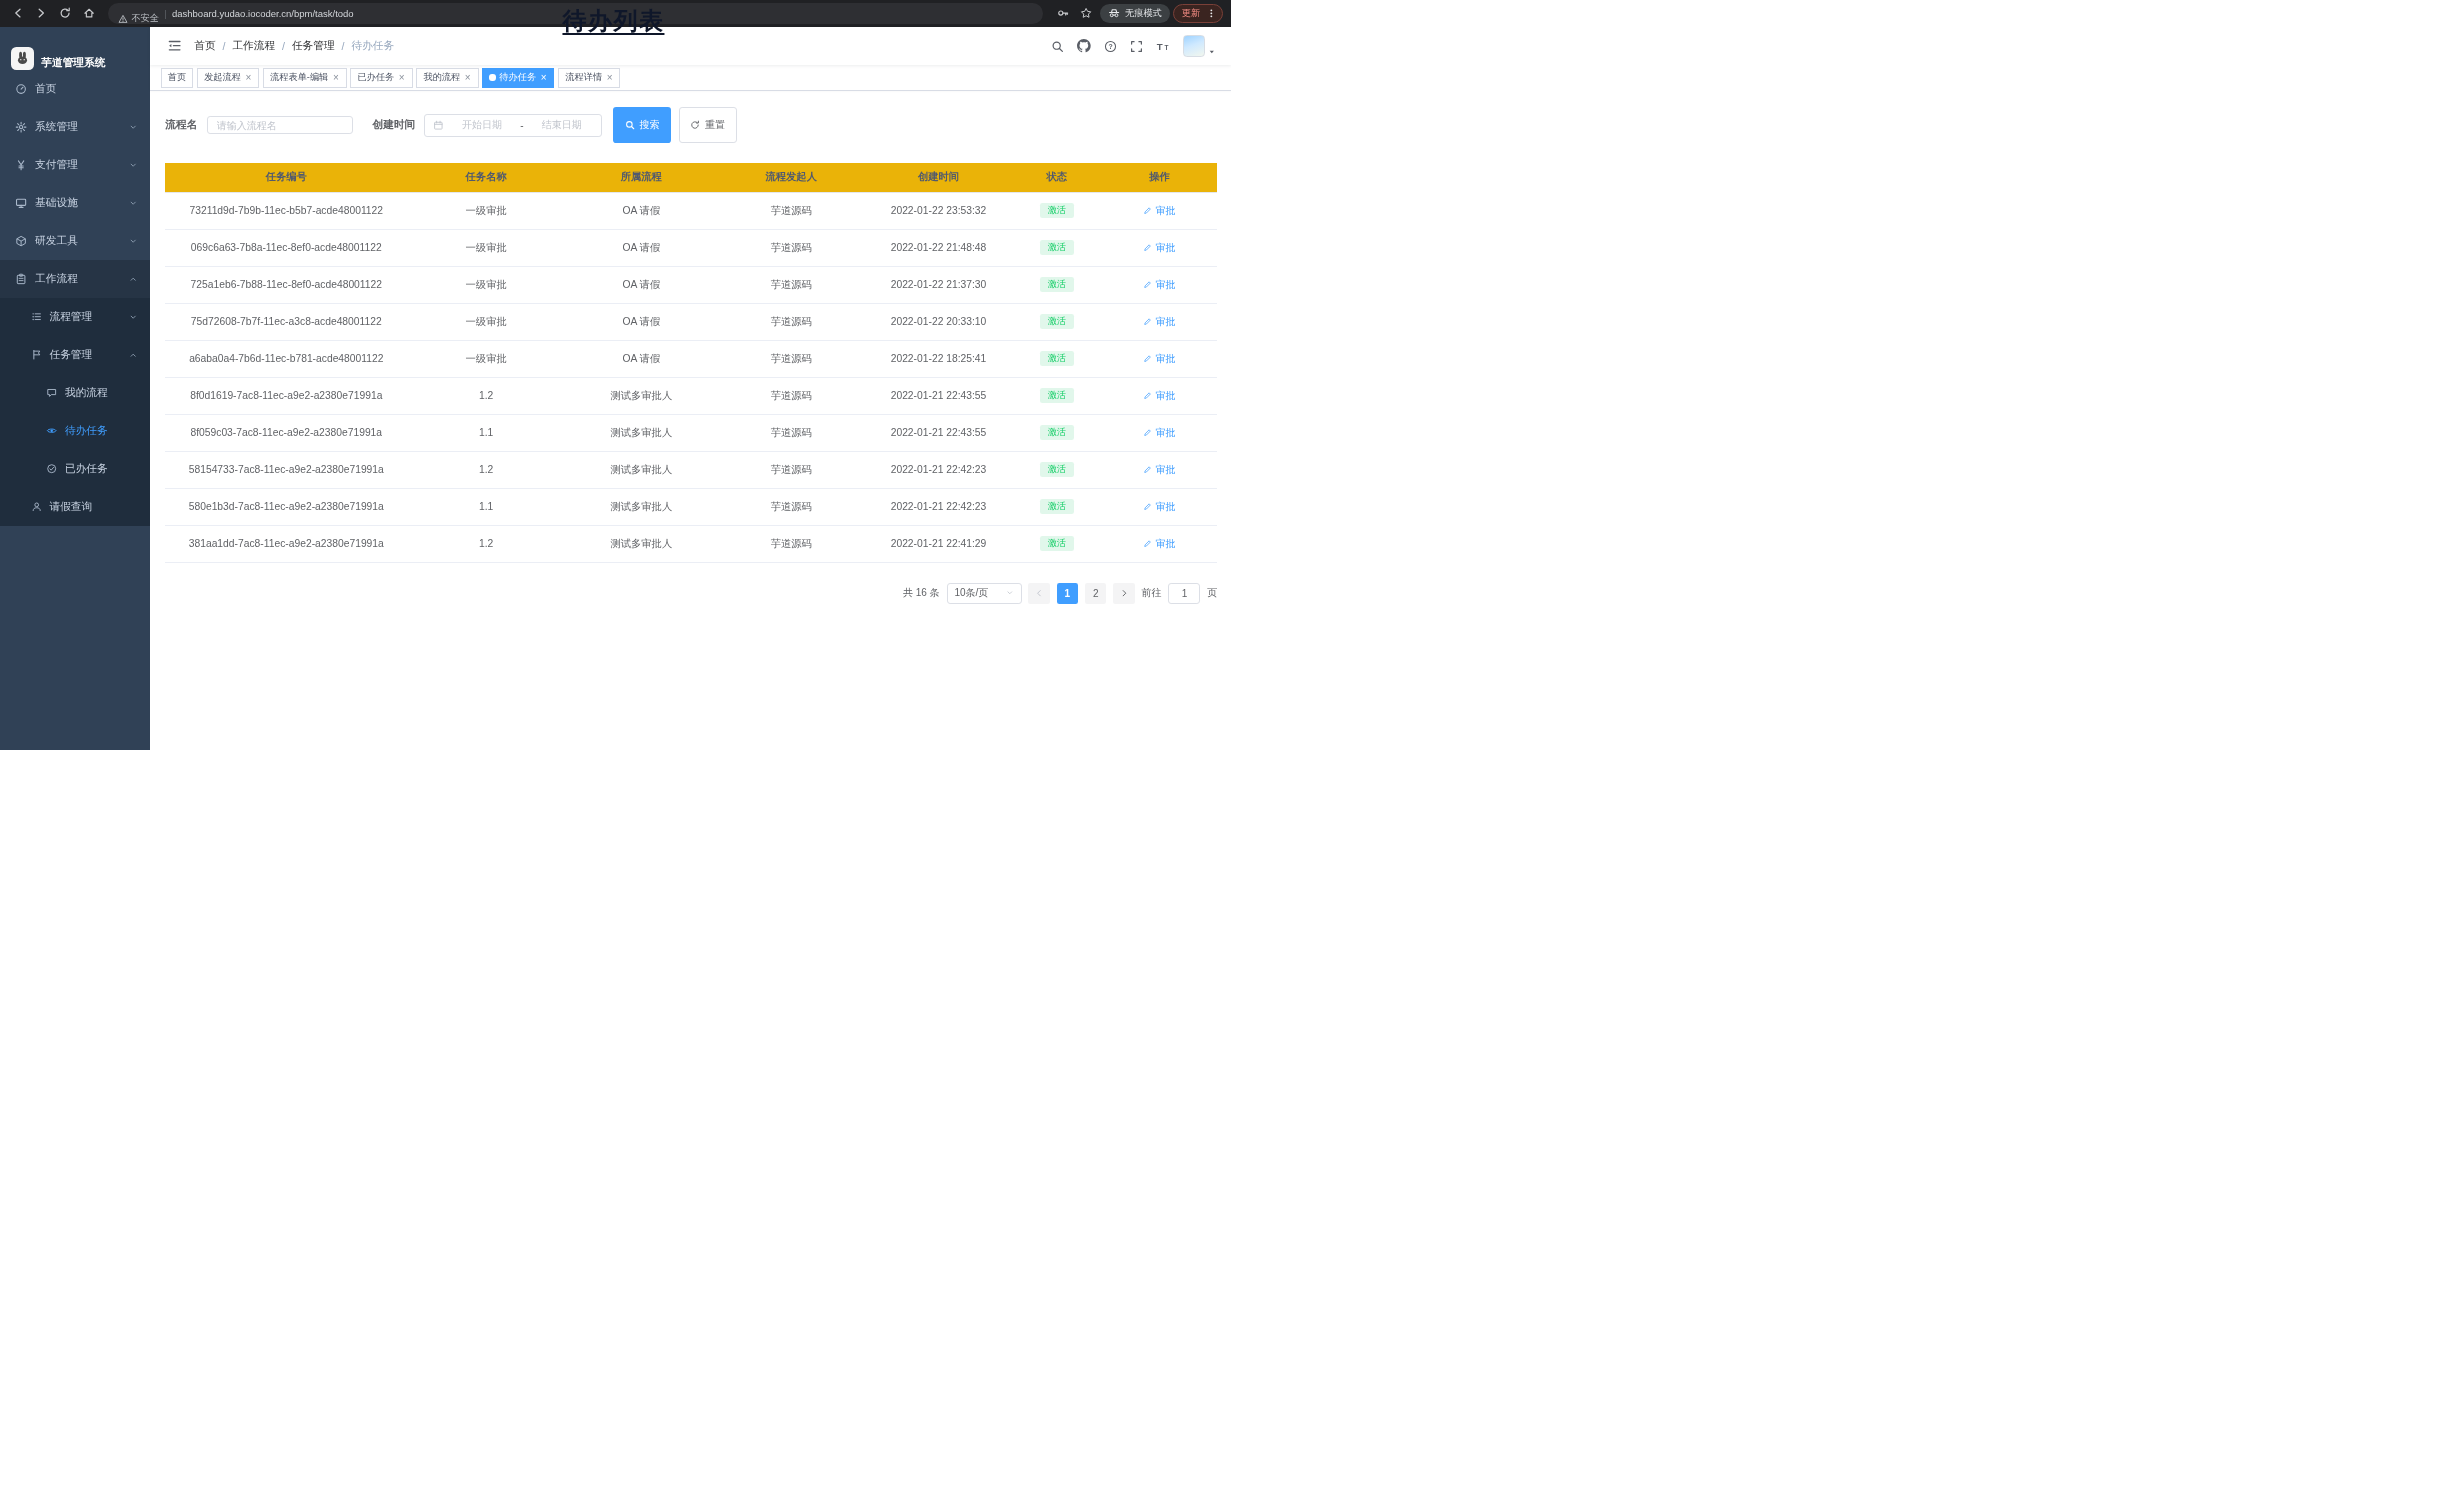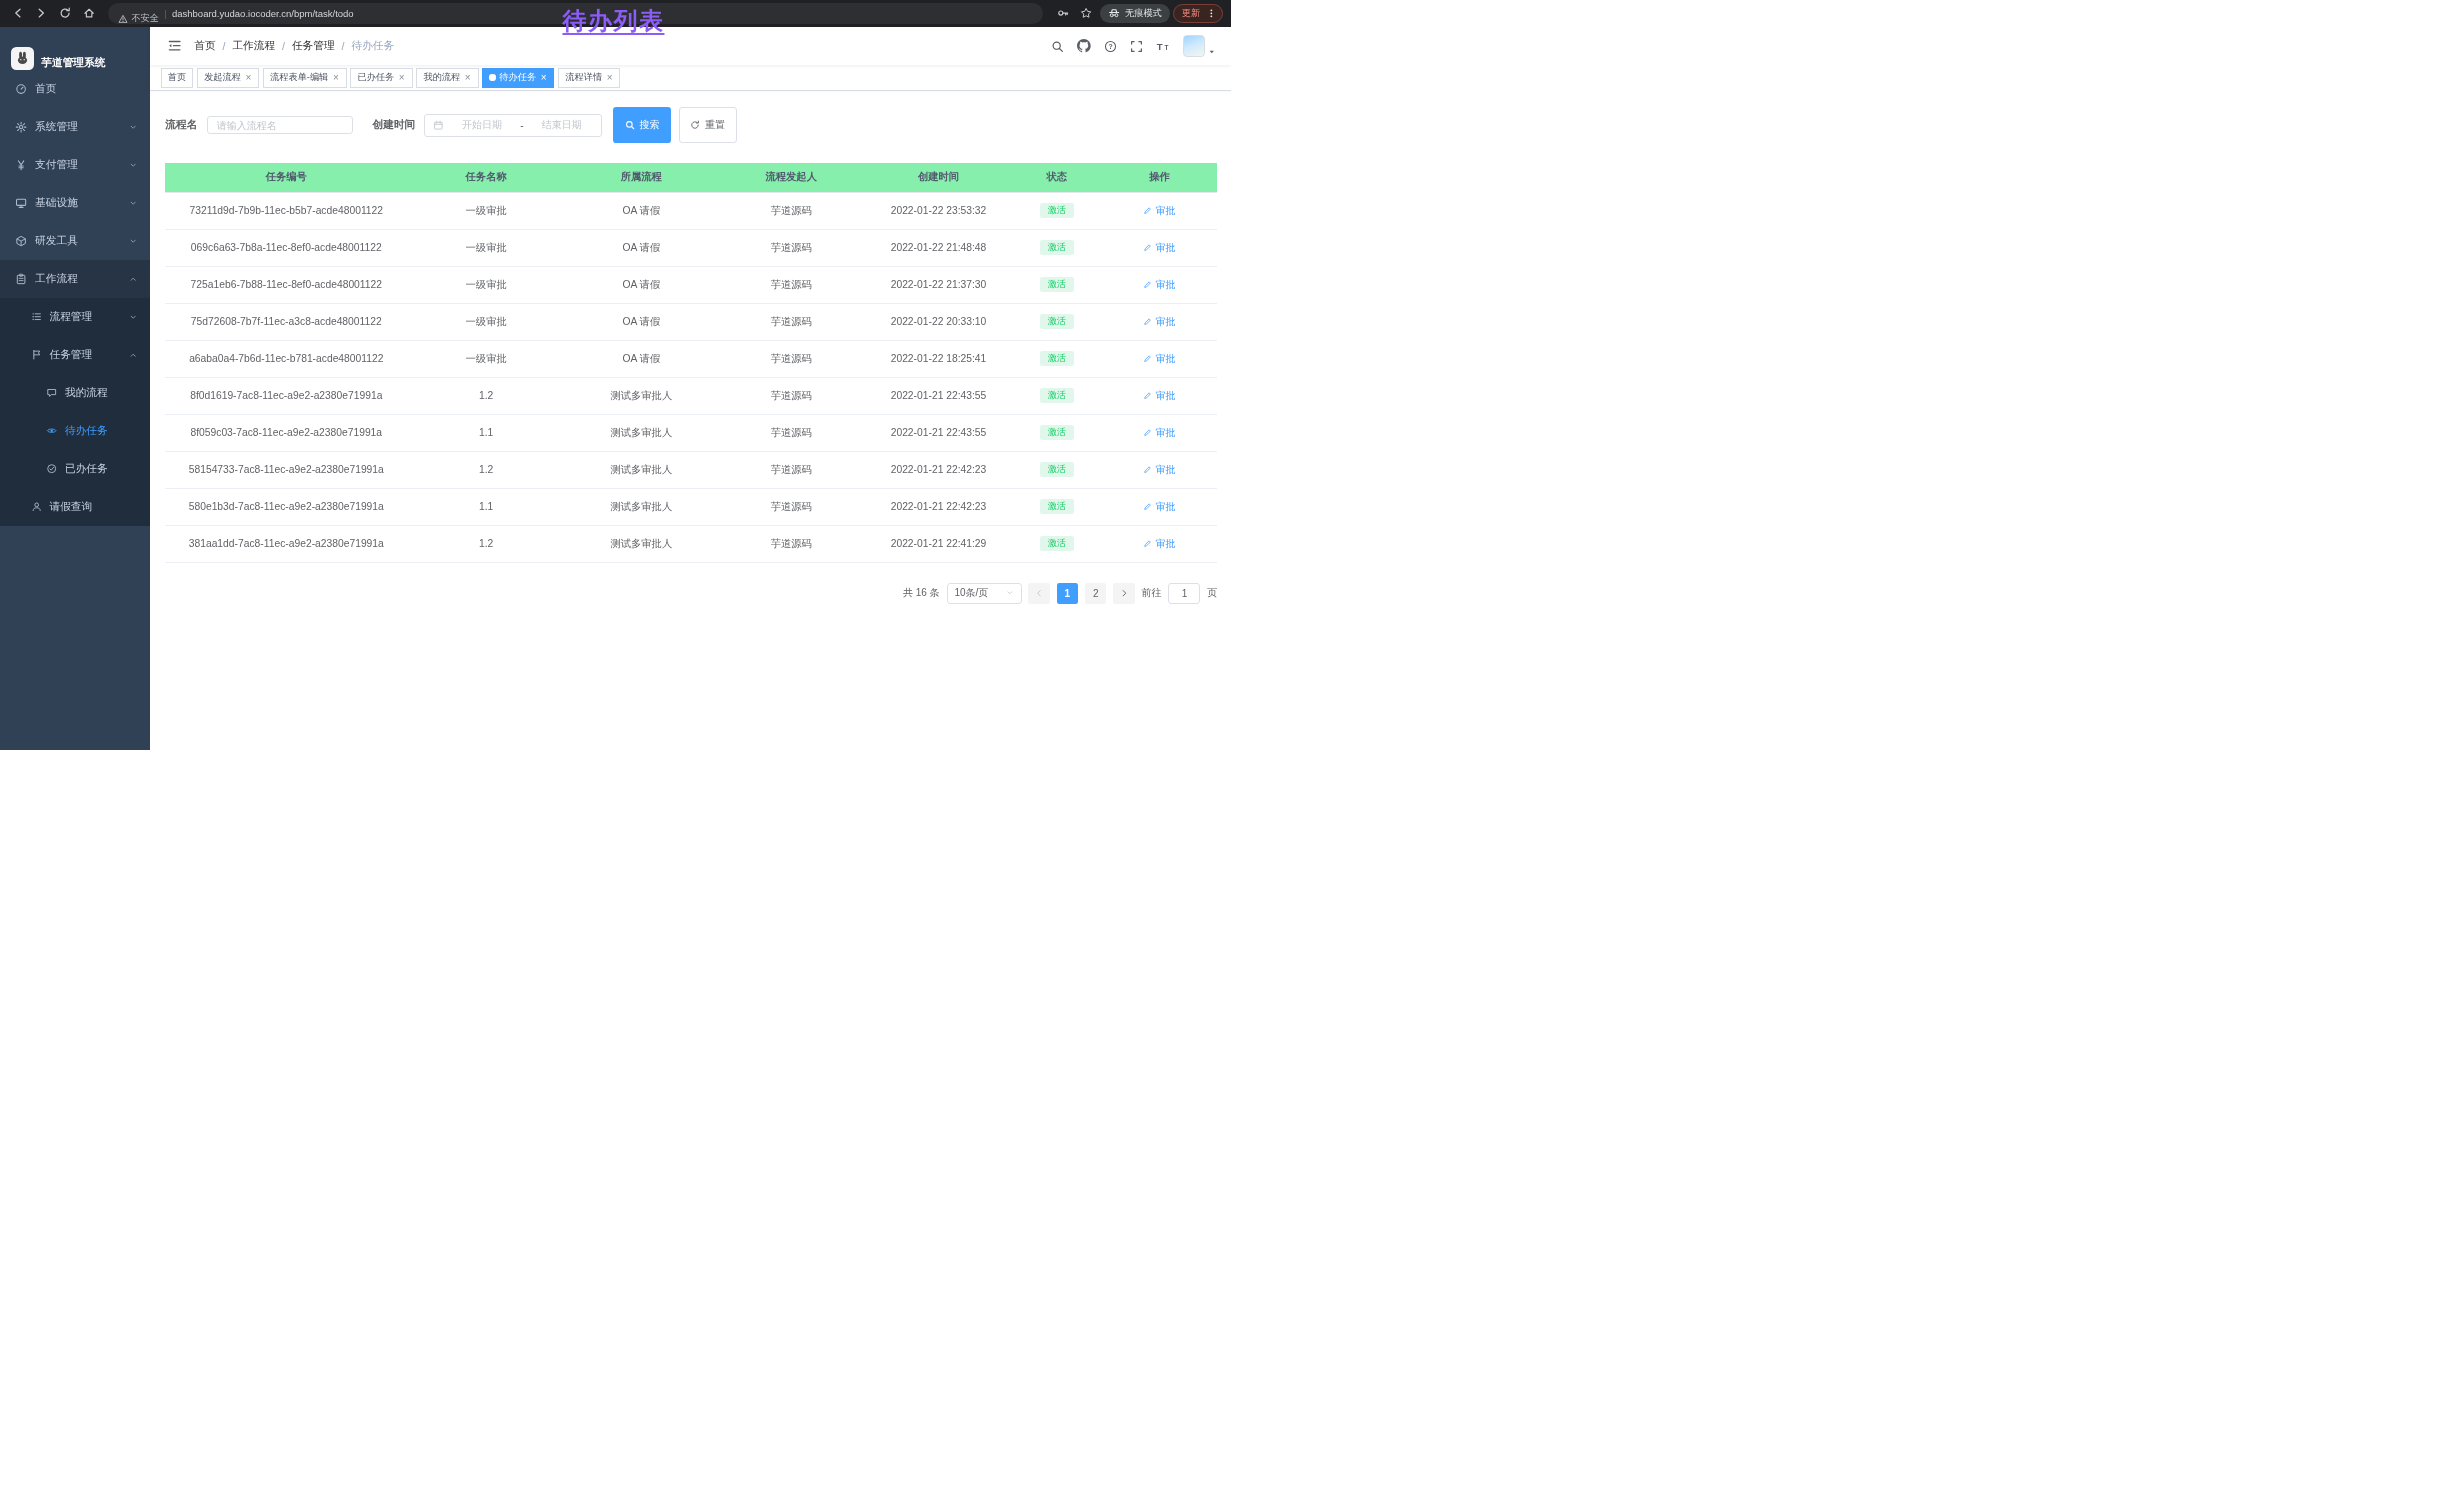--- a/index.html
+++ b/index.html
@@ -2,21 +2,21 @@
 <html style="font-size:12.2px"><head>
 <meta charset="utf-8">
 <style>
   * { margin:0; padding:0; box-sizing:border-box; }
   html,body { width:1231px; height:750px; }
   body { font-family:"Liberation Sans","DejaVu Sans",sans-serif; background:#fff; overflow:hidden; position:relative; font-size:10.7px; }
   svg { display:block; }
 
   
   .annotation { position:absolute; top:4.6px; left:50%; transform:translateX(-52%); z-index:99;
-    color:#8b5cf6; font-size:24px; font-weight:bold; letter-spacing:1.5px;
+    color:#0f172a; font-size:24px; font-weight:bold; letter-spacing:1.5px;
     text-decoration:underline; text-decoration-thickness:2.3px; text-underline-offset:3.8px; }
 
   
   .browser { height:27px; background:#202124; display:flex; align-items:center; padding:0 7.6px; gap:3.1px; color:#c7c9cc; }
   .bicon { width:20.6px; height:20.6px; border-radius:50%; display:flex; align-items:center; justify-content:center; color:#c7c9cc; flex:0 0 auto; cursor:pointer; }
   .omnibox { flex:1; height:20.6px; margin:0 6.1px; background:#2e2f33; border-radius:10.7px; display:flex; align-items:center; padding:0 9.2px; gap:5.3px; min-width:0; }
   .omnibox .warn { display:flex; align-items:center; gap:3.8px; color:#bdc1c6; font-size:9.2px; white-space:nowrap;margin-top:10px; }
   .omnibox .sep { color:#5f6368; font-size:9.2px; }
   .omnibox .url { color:#d3d6da; font-size:9.5px; white-space:nowrap; overflow:hidden; }
   .chip-incog { height:19px; background:#3c4043; border-radius:10px; display:flex; align-items:center; gap:4.6px; padding:0 8.4px; color:#e8eaed; font-size:9.2px; white-space:nowrap; }
@@ -71,21 +71,21 @@
   .txt-input { width:146px; height:18px; border:0.8px solid #dcdfe6; border-radius:3.1px; padding:0 9.2px; font-size:10px; color:#606266; outline:none; font-family:inherit; }
   .txt-input::placeholder { color:#c0c4cc; }
   .daterange { width:178px; height:23px; border:0.8px solid #dcdfe6; border-radius:3.1px; display:flex; align-items:center; padding:0 7.6px; gap:6.1px; color:#c0c4cc; font-size:10px; }
   .daterange .dsep { color:#606266; flex:0 0 auto; }
   .daterange .ph { flex:1; text-align:center; white-space:nowrap; }
   .btn { height:36px; border-radius:3.1px; display:flex; align-items:center; gap:4.6px; padding:0 10.7px; font-size:10px; cursor:pointer; border:0.8px solid transparent; white-space:nowrap; }
   .btn.primary { background:#409eff; color:#fff; margin-left:10.7px; }
   .btn.plain { background:#fff; color:#606266; border-color:#dcdfe6; margin-left:7.6px; }
 
   table.grid { width:100%; border-collapse:collapse; table-layout:fixed; }
-  .grid th { background:#86efac; height:29px; font-size:10.3px; font-weight:600; color:#515a6e; text-align:center; border-bottom:0.8px solid #e4e7ed; }
+  .grid th { background:#eab308; height:29px; font-size:10.3px; font-weight:600; color:#515a6e; text-align:center; border-bottom:0.8px solid #e4e7ed; }
   .grid td { height:37px; font-size:10.3px; color:#606266; text-align:center; border-bottom:0.8px solid #ebeef5; overflow:hidden; white-space:nowrap; text-overflow:ellipsis; }
   .badge { display:inline-block; background:#e1f7eb; color:#13ce66; font-size:9.2px; padding:3.1px 7.6px; border-radius:2.3px; line-height:1; }
   .oplink { color:#409eff; font-size:10px; display:inline-flex; align-items:center; gap:3.1px; cursor:pointer; text-decoration:none; }
 
   
   .pagination { display:flex; justify-content:flex-end; align-items:center; gap:6.9px; margin-top:20px; font-size:10px; color:#606266; }
   .pgsel { width:75px; height:21.4px; border:0.8px solid #dcdfe6; border-radius:3.1px; display:flex; align-items:center; justify-content:space-between; padding:0 6.9px; color:#606266; cursor:pointer; }
   .pgsel .caret { color:#c0c4cc; }
   .pgbtn { min-width:21.4px; height:21.4px; border-radius:2.3px; background:#f4f4f5; display:flex; align-items:center; justify-content:center; color:#606266; cursor:pointer; font-size:10px; }
   .pgbtn.disabled { color:#c0c4cc; cursor:default; }

